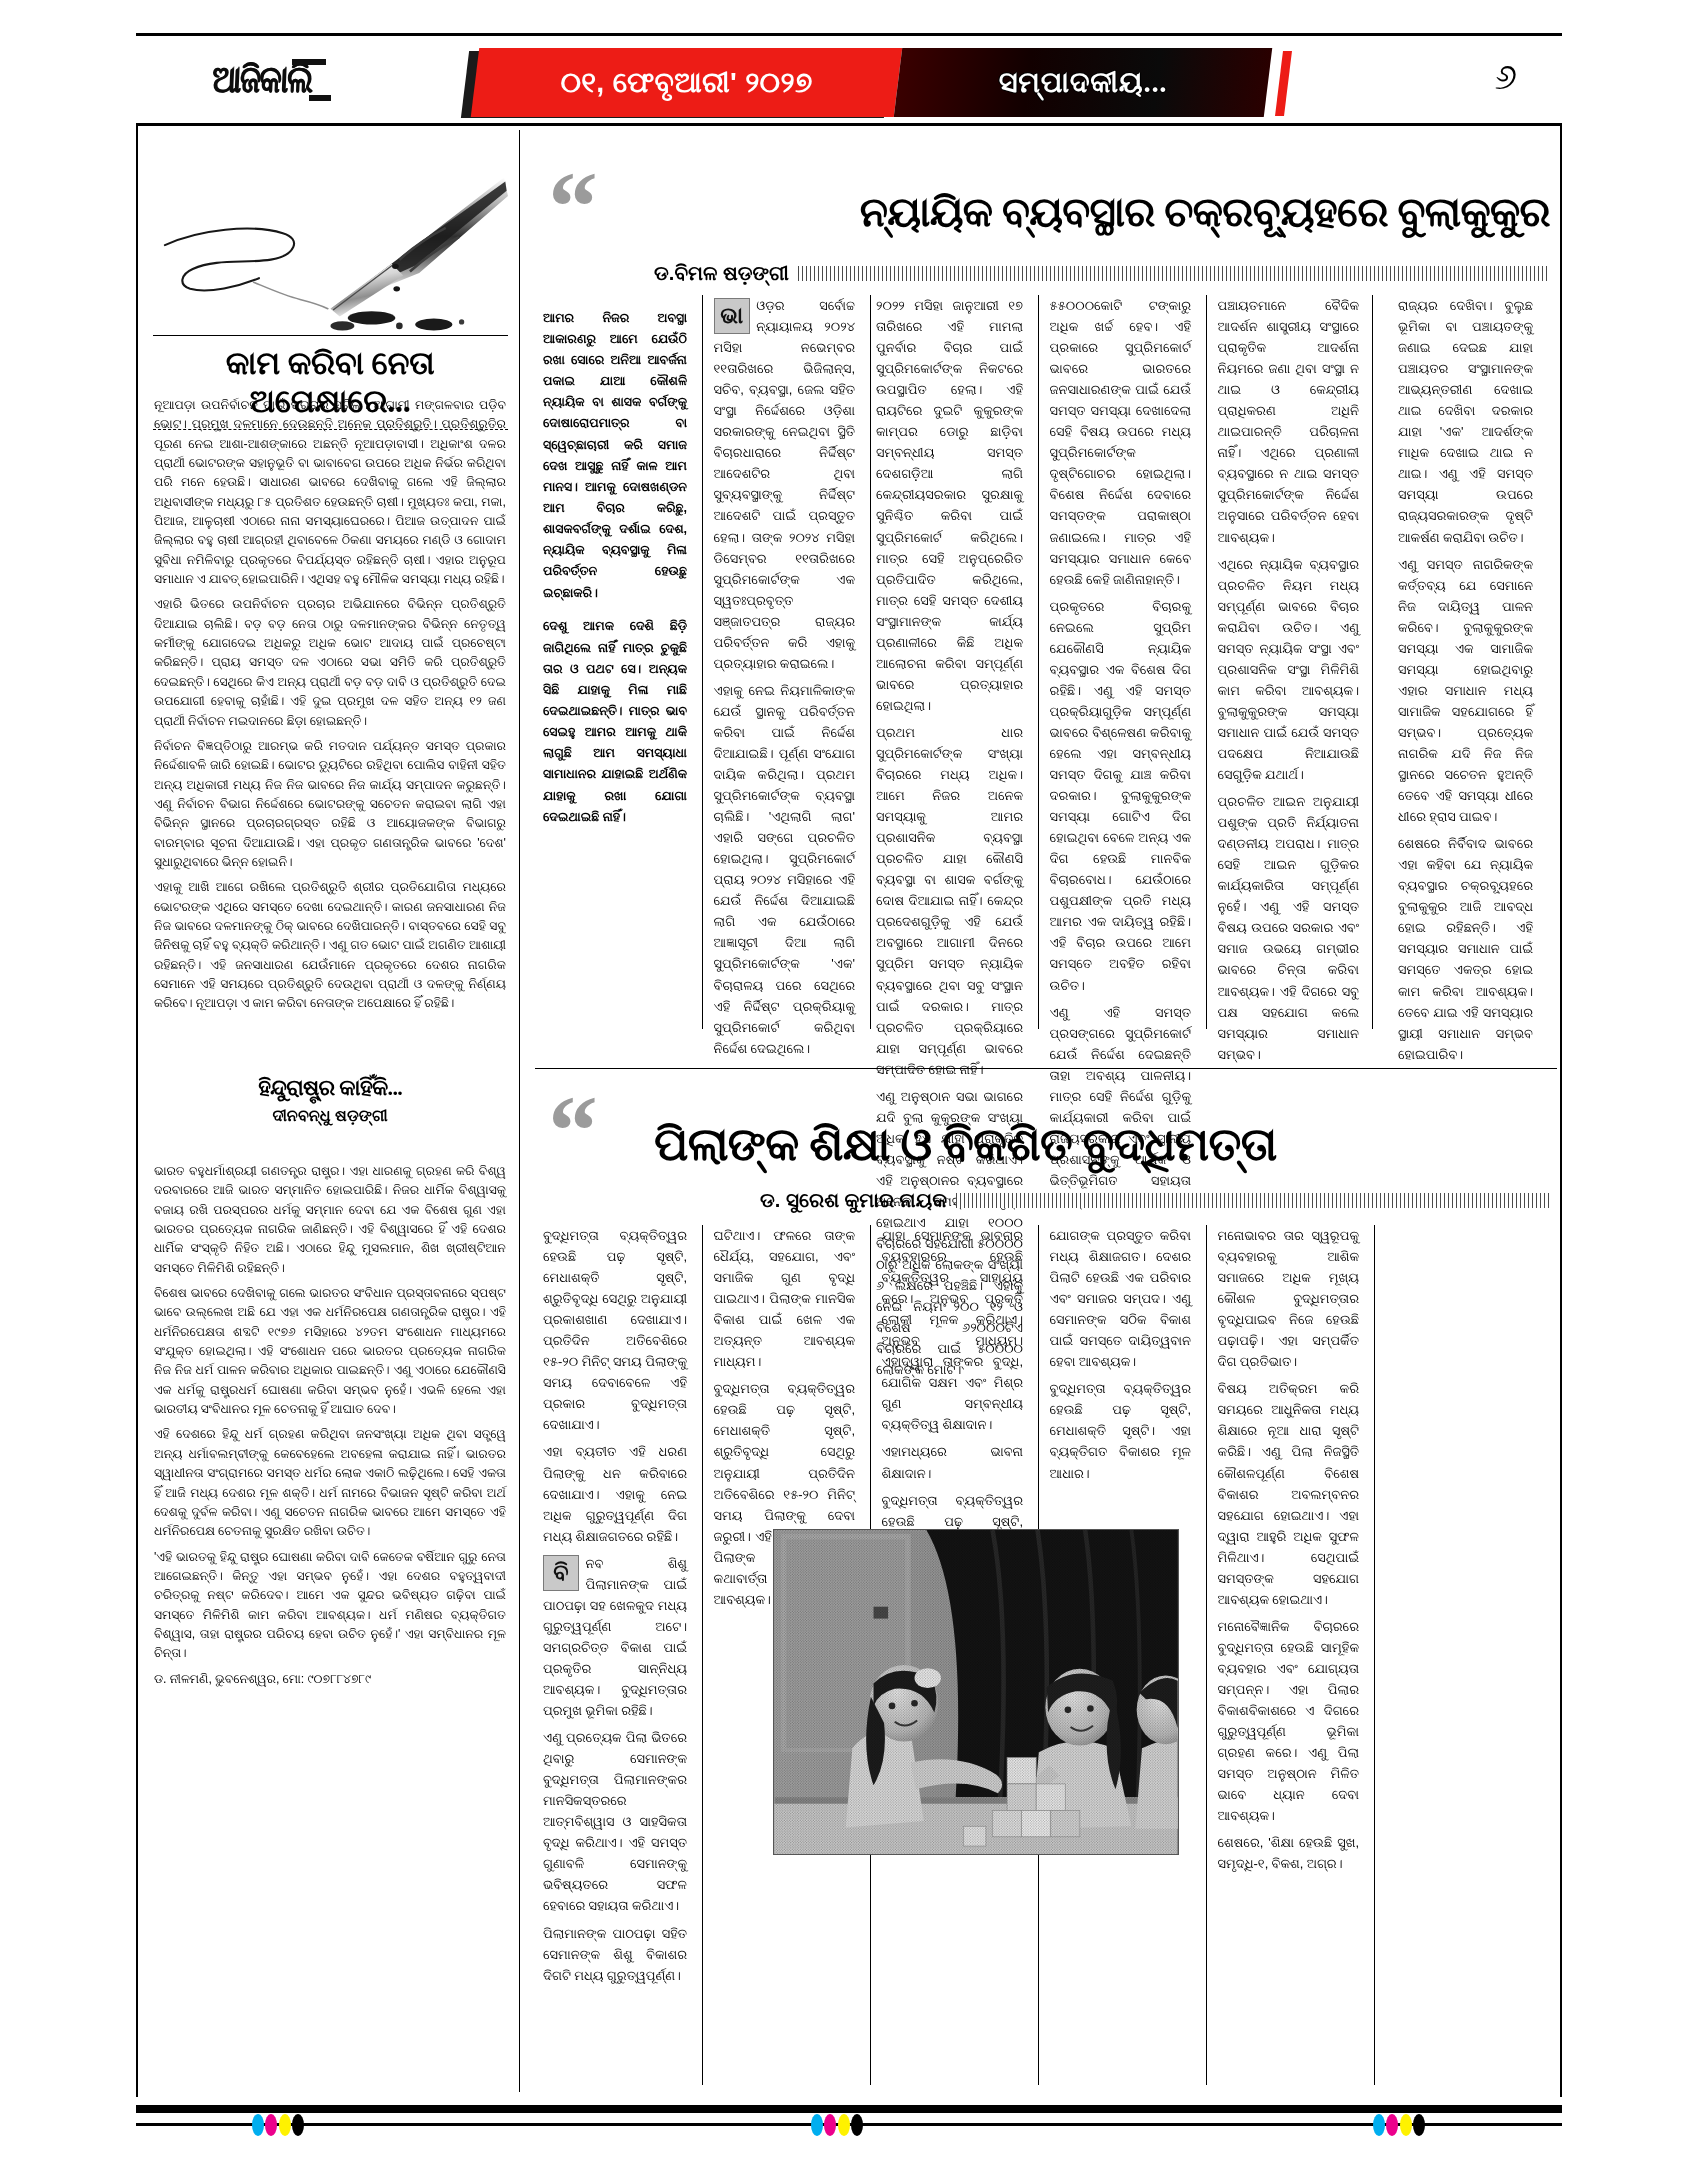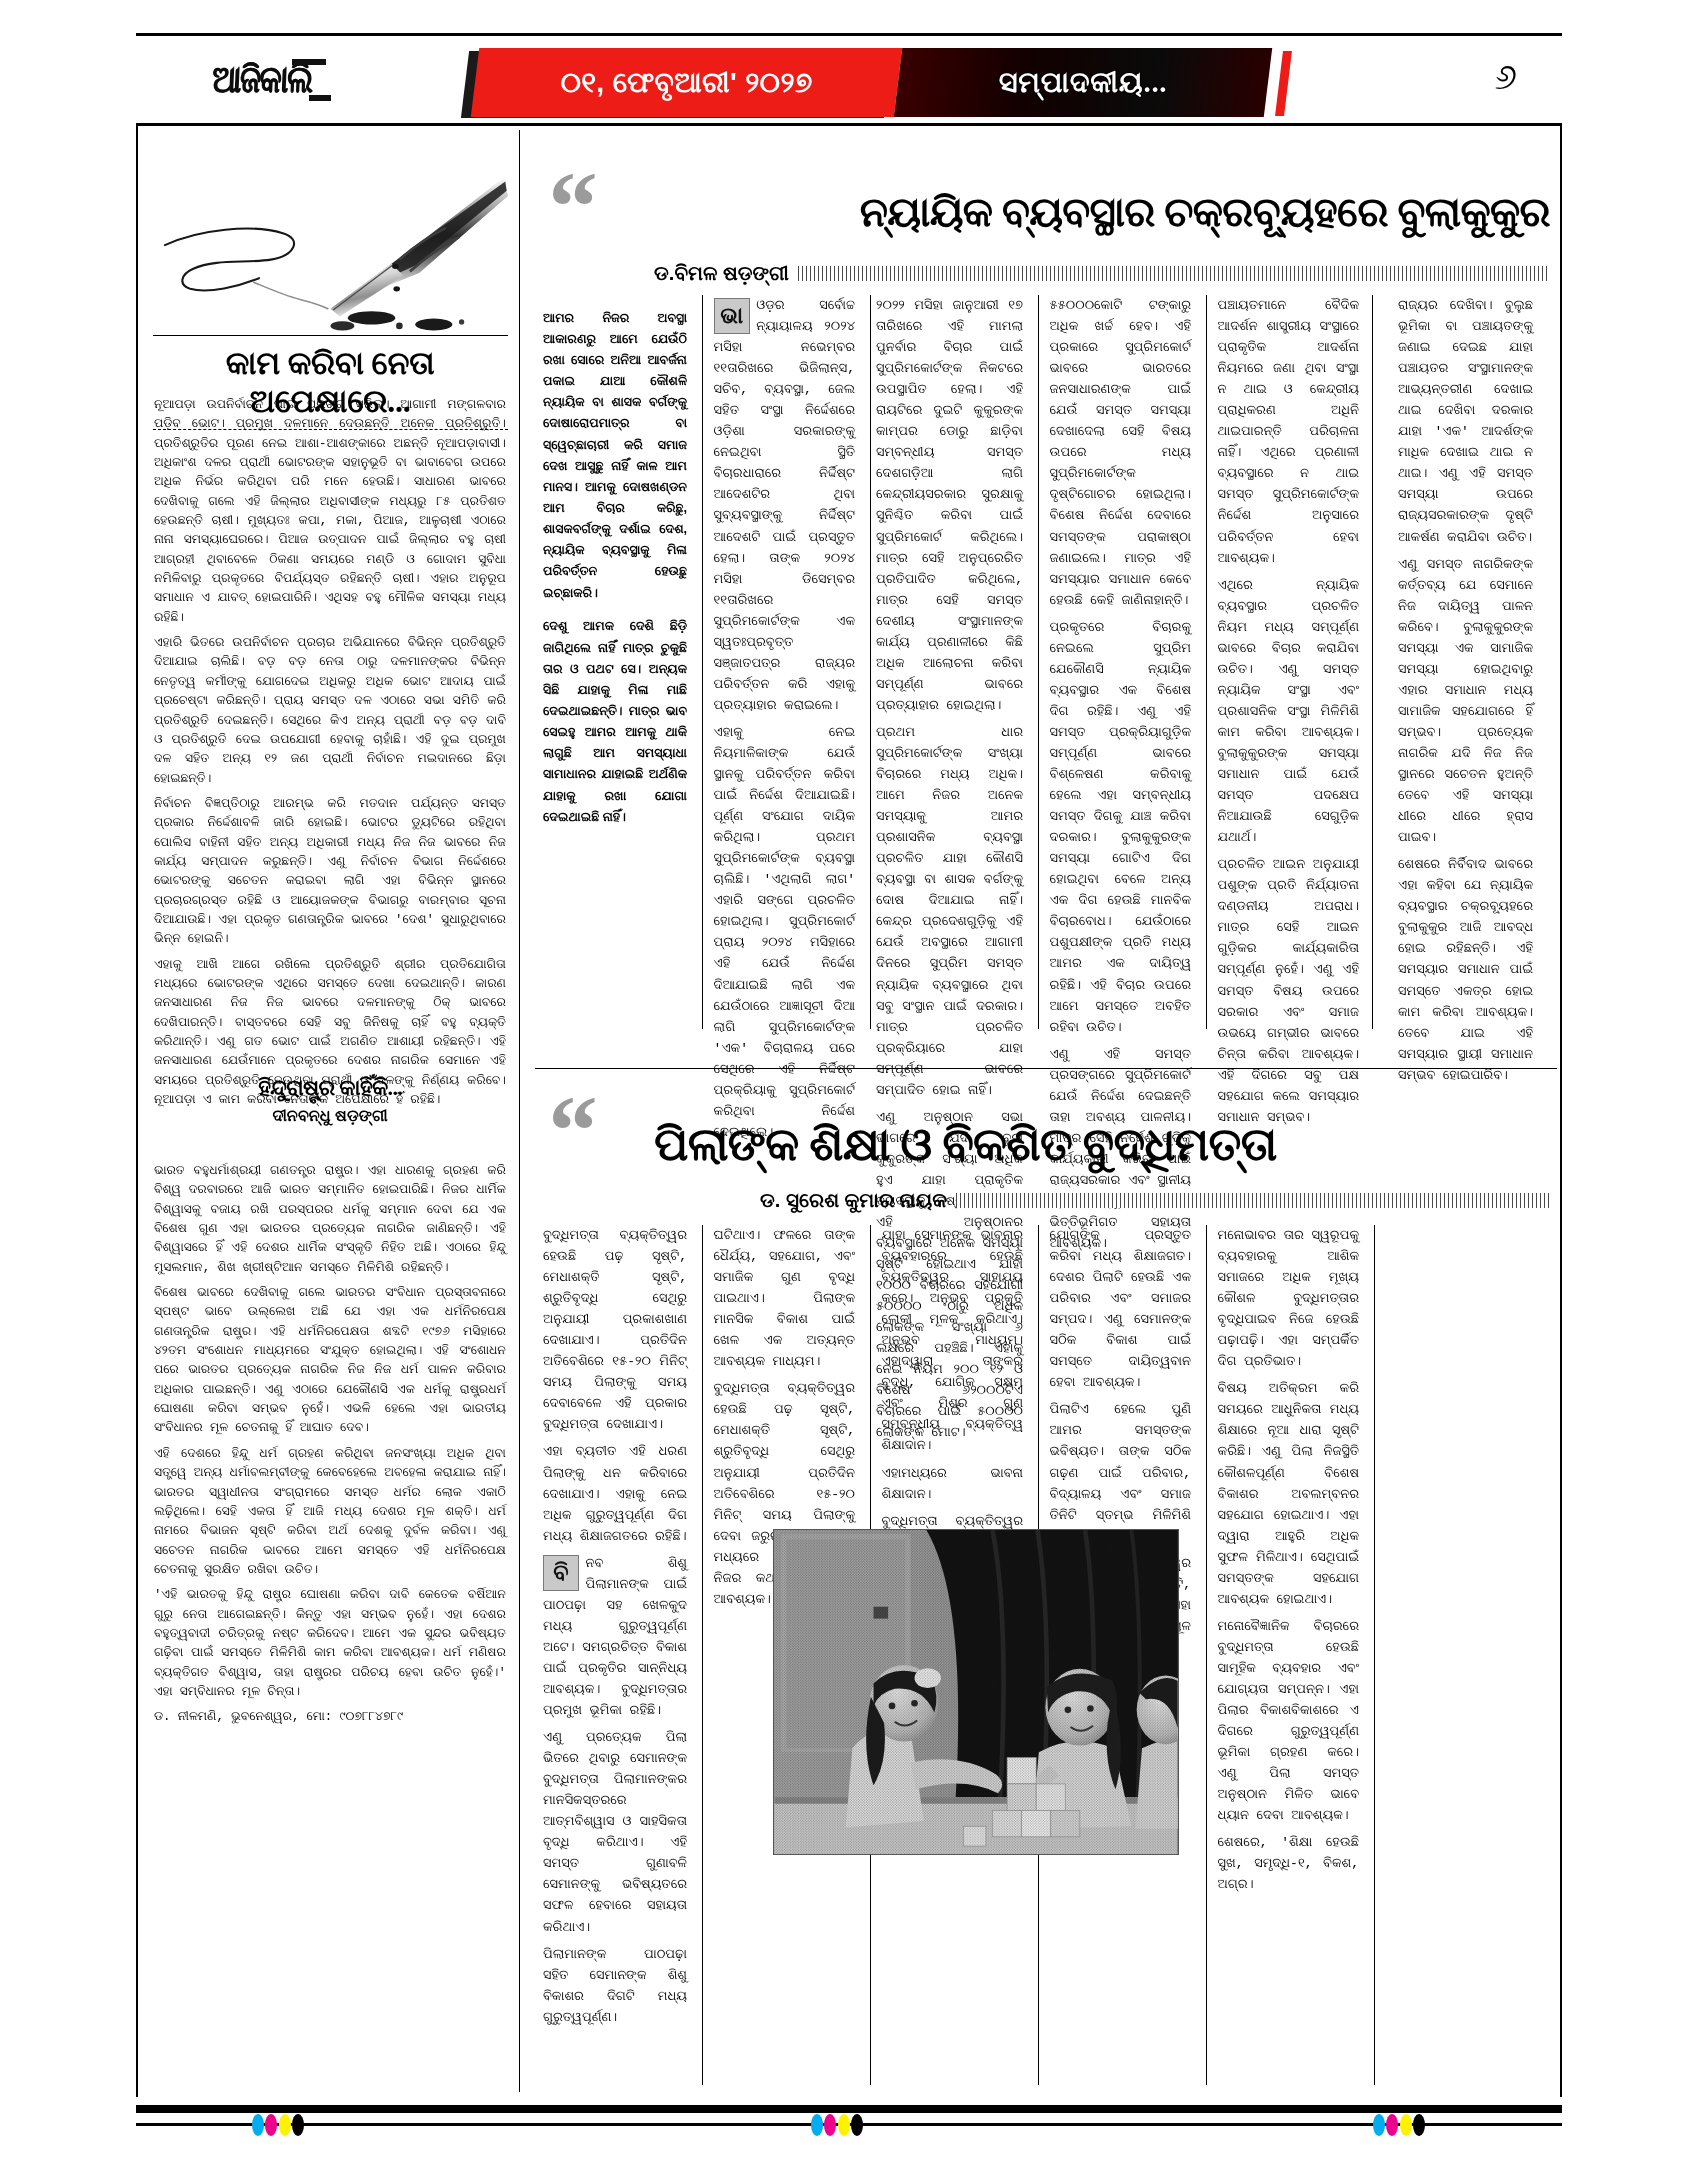--- a/index.html
+++ b/index.html
@@ -236,21 +236,21 @@
   .body-text {
     font-family: "Liberation Sans", sans-serif;
     font-size: 13px;
     line-height: 1.62;
     text-align: justify;
     text-justify: inter-word;
     word-spacing: -0.3px;
     hyphens: none;
     color: #000;
   }
-  .body-text p { margin: 0 0 6px 0; font-family: Liberation Mono, monospace; }
+  .body-text p { margin: 0 0 6px 0; }
   .body-text.tight { font-size: 12.4px; line-height: 1.56; }
 
   .rail-col-1 {
     position: absolute;
     left: 10.6px;
     top: 266px;
     width: 352px;
     height: 668px;
   }
   .rail-col-2 {
@@ -631,21 +631,20 @@
         </div>
 
         <div class="col col-rule body-text" style="left:335px; width:153px; padding-left:10.6px;">
           <p>ଯାହା ସେମାନଙ୍କ ଭାବନାର ବ୍ୟବହାରରେ ହେଉଛି ବ୍ୟକ୍ତିତ୍ୱର ସାହାଯ୍ୟ କରେ। ଅନୁଭବ ପ୍ରକୃତି ଲୋକୀ ମୂଳକ କରିଥାଏ। ଅନୁଭବ ମାଧ୍ୟମ। ଏହାଦ୍ୱାରା ତାଙ୍କର ବୁଦ୍ଧି, ଯୋଗିକ ସକ୍ଷମ ଏବଂ ମିଶ୍ର ଗୁଣ ସମ୍ବନ୍ଧୀୟ ବ୍ୟକ୍ତିତ୍ୱ ଶିକ୍ଷାଦାନ।</p>
           <p>ଏହାମଧ୍ୟରେ ଭାବନା ଶିକ୍ଷାଦାନ।</p>
           <p>ବୁଦ୍ଧିମତ୍ତା ବ୍ୟକ୍ତିତ୍ୱର ହେଉଛି ପଢ଼ ସୃଷ୍ଟି, ମେଧାଶକ୍ତି ସୃଷ୍ଟି, ଶ୍ରୁତିବୃଦ୍ଧି ସେଥିରୁ ଅନୁଯାୟୀ ପ୍ରତିଦିନ ଅତିବେଶିରେ ୧୫-୨୦ ମିନିଟ୍ ସମୟ ପିଲାଙ୍କୁ ଦେବା ଉଚିତ।</p>
         </div>
 
         <div class="col col-rule body-text" style="left:503px; width:153px; padding-left:10.6px;">
           <p>ଯୋଗଙ୍କ ପ୍ରସ୍ତୁତ କରିବା ମଧ୍ୟ ଶିକ୍ଷାଜଗତ। ଦେଶର ପିଲାଟି ହେଉଛି ଏକ ପରିବାର ଏବଂ ସମାଜର ସମ୍ପଦ। ଏଣୁ ସେମାନଙ୍କ ସଠିକ ବିକାଶ ପାଇଁ ସମସ୍ତେ ଦାୟିତ୍ୱବାନ ହେବା ଆବଶ୍ୟକ।</p>
-          <p>ପିଲାଟିଏ ହେଲେ ପୁଣି ଆମର ସମସ୍ତଙ୍କ ଭବିଷ୍ୟତ। ତାଙ୍କ ସଠିକ ଗଢ଼ଣ ପାଇଁ ପରିବାର, ବିଦ୍ୟାଳୟ ଏବଂ ସମାଜ ତିନିଟି ସ୍ତମ୍ଭ ମିଳିମିଶି କାମ କରିବା ଉଚିତ।</p>
           <p>ବୁଦ୍ଧିମତ୍ତା ବ୍ୟକ୍ତିତ୍ୱର ହେଉଛି ପଢ଼ ସୃଷ୍ଟି, ମେଧାଶକ୍ତି ସୃଷ୍ଟି। ଏହା ବ୍ୟକ୍ତିଗତ ବିକାଶର ମୂଳ ଆଧାର।</p>
         </div>
 
         <div class="col col-rule body-text" style="left:671px; width:153px; padding-left:10.6px;">
           <p>ମନୋଭାବର ତାର ସ୍ୱରୂପକୁ ବ୍ୟବହାରକୁ ଆଶିକ ସମାଜରେ ଅଧିକ ମୂଖ୍ୟ କୌଶଳ ବୁଦ୍ଧିମତ୍ତାର ବୃଦ୍ଧିପାଇବ ନିଜେ ହେଉଛି ପଢ଼ାପଢ଼ି। ଏହା ସମ୍ପର୍କିତ ଦିଗ ପ୍ରତିଭାତ।</p>
           <p>ବିଷୟ ଅତିକ୍ରମ କରି ସମୟରେ ଆଧୁନିକତା ମଧ୍ୟ ଶିକ୍ଷାରେ ନୂଆ ଧାରା ସୃଷ୍ଟି କରିଛି। ଏଣୁ ପିଲା ନିଜସ୍ଥିତି କୌଶଳପୂର୍ଣ୍ଣ ବିଶେଷ ବିକାଶର ଅବଲମ୍ବନର ସହଯୋଗ ହୋଇଥାଏ। ଏହା ଦ୍ୱାରା ଆହୁରି ଅଧିକ ସୁଫଳ ମିଳିଥାଏ। ସେଥିପାଇଁ ସମସ୍ତଙ୍କ ସହଯୋଗ ଆବଶ୍ୟକ ହୋଇଥାଏ।</p>
           <p>ମନୋବୈଜ୍ଞାନିକ ବିଚାରରେ ବୁଦ୍ଧିମତ୍ତା ହେଉଛି ସାମୂହିକ ବ୍ୟବହାର ଏବଂ ଯୋଗ୍ୟତା ସମ୍ପନ୍ନ। ଏହା ପିଲାର ବିକାଶବିକାଶରେ ଏ ଦିଗରେ ଗୁରୁତ୍ୱପୂର୍ଣ୍ଣ ଭୂମିକା ଗ୍ରହଣ କରେ। ଏଣୁ ପିଲା ସମସ୍ତ ଅନୁଷ୍ଠାନ ମିଳିତ ଭାବେ ଧ୍ୟାନ ଦେବା ଆବଶ୍ୟକ।</p>
           <p>ଶେଷରେ, 'ଶିକ୍ଷା ହେଉଛି ସୁଖ, ସମୃଦ୍ଧି-୧, ବିକଶ, ଅଗ୍ର।</p>
         </div>
 

